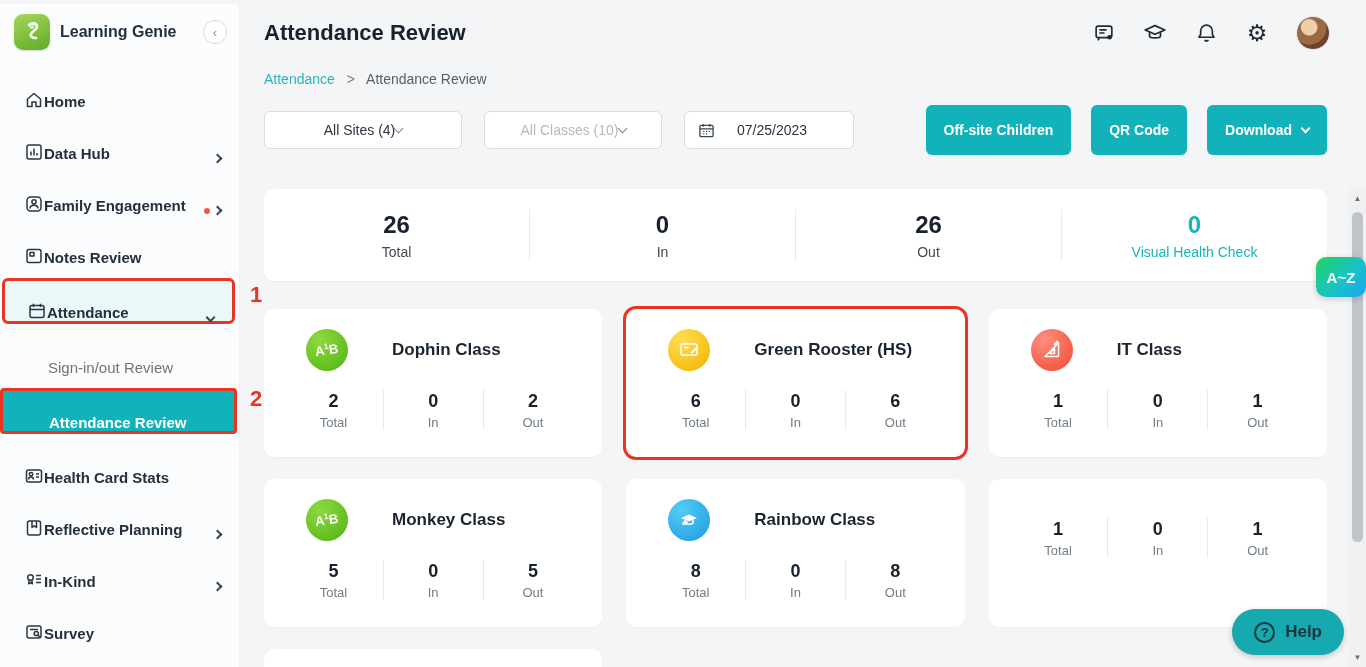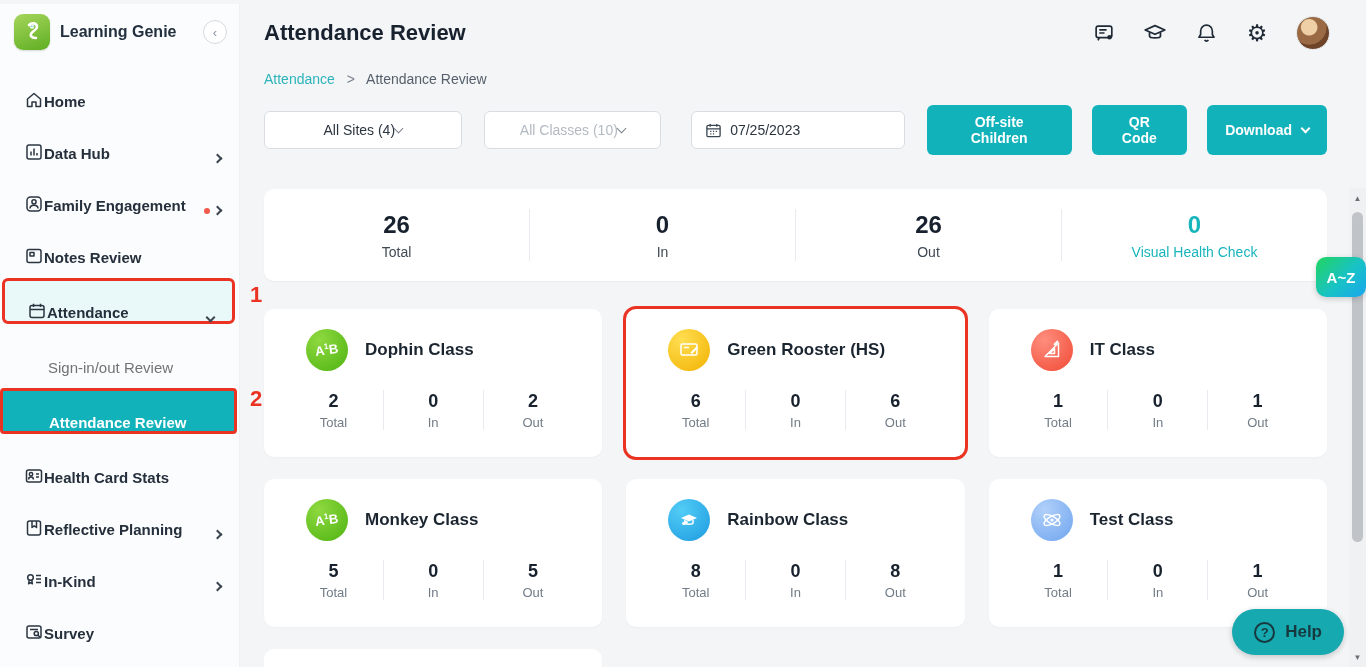--- a/index.html
+++ b/index.html
@@ -32,21 +32,21 @@
   .gear-glyph { font-size:23px; line-height:1; color:#1f2a36; }
   .avatar { width:34px; height:34px; border-radius:50%; background:radial-gradient(circle at 38% 32%, #eecfa6 0 26%, #9a6a44 30% 58%, #6e4328 60% 100%); border:1px solid #e2e5e9; }
   .breadcrumb { padding:21px 0 0 24px; font-size:14px; color:#55606c; }
   .crumb-link { color:#2cb4ba; }
   .crumb-sep { margin:0 8px; color:#77818c; }
   .filter-row { display:flex; align-items:center; padding:18px 39px 0 24px; gap:22px; }
   .select, .date-field { height:38px; background:#fff; border:1px solid #d9dde2; border-radius:6px; display:flex; align-items:center; padding:0 13px; font-size:14px; color:#2b3540; }
   .select { justify-content:center; }
   .sel-sites { width:198px; }
   .sel-classes { width:178px; color:#b3bac2; }
-  .date-field { width:214px; gap:8px;margin-left:8px; }
+  .date-field { width:170px; gap:22px; }
   .sel-chev { width:7px; height:7px; border-right:1.8px solid #7a828a; border-bottom:1.8px solid #7a828a; transform:rotate(45deg); margin-top:-3px; }
   .btns { margin-left:auto; display:flex; gap:20px; }
   .btn { height:50px; background:#12b2ba; color:#fff; font-weight:700; font-size:14px; border:none; border-radius:6px; padding:0 18px; display:flex; align-items:center; gap:10px; cursor:pointer; }
   .btn .chev-w { width:7px; height:7px; border-right:2px solid #fff; border-bottom:2px solid #fff; transform:rotate(45deg); margin-top:-3px; }
 
   .content { padding:34px 39px 0 24px; }
   .summary { height:92px; background:#fff; border-radius:10px; display:flex; align-items:center; box-shadow:0 1px 2px rgba(0,0,0,.04); }
   .sum-cell { flex:1; text-align:center; }
   .sum-val { font-size:24px; font-weight:700; color:#18212e; }
   .sum-label { font-size:14px; color:#3f4a55; margin-top:5px; }
@@ -58,21 +58,21 @@
   .card.highlighted { outline:3px solid #ea3323; }
   .card-head { display:flex; align-items:center; gap:17px; padding-left:22px; }
   .class-icon { width:42px; height:42px; border-radius:50%; display:flex; align-items:center; justify-content:center; color:#fff; }
   .ci-green { background:radial-gradient(circle at 32% 26%, #8ed93f, #4fb312); }
   .ci-yellow { background:radial-gradient(circle at 32% 26%, #ffde52, #f2b200); }
   .ci-red { background:radial-gradient(circle at 32% 26%, #ff8d7e, #f04a34); }
   .ci-blue { background:radial-gradient(circle at 32% 26%, #52cdf6, #1e9ae0); }
   .ci-lightblue { background:radial-gradient(circle at 32% 26%, #b0d0fa, #6fa4ef); }
   .abc { font-size:13px; font-weight:700; transform:rotate(-8deg); letter-spacing:0; }
   .abc sup { font-size:8px; }
-  .card-name { font-size:17px; font-weight:700; color:#1b2530; }
+  .card-name { font-size:17px; font-weight:700; color:#1b2530;margin-left:27px; }
   .card-stats { display:flex; align-items:center; margin-top:19px; }
   .cs-cell { flex:1; text-align:center; }
   .cs-val { font-size:18px; font-weight:700; color:#18212e; }
   .cs-label { font-size:13px; color:#717c87; margin-top:3px; }
   .cs-div { width:1px; height:40px; background:#e7eaee; }
   .partial-card { margin-top:22px; width:338px; height:30px; background:#fff; border-radius:10px 10px 0 0; }
 
   
   .annot-num { position:absolute; font-size:22px; font-weight:700; color:#ea3323; z-index:6; }
   .annot-1 { left:250px; top:282px; }
@@ -422,30 +422,20 @@
               </div>
             <div class="cs-div"></div>
             <div class="cs-cell">
                 <div class="cs-val">8</div>
                 <div class="cs-label">Out</div>
               </div>
           </div>
         </div>
 
         <div class="card">
-          <div class="card-head">
-            <span class="class-icon ci-lightblue">
-                <svg width="24" height="24" viewBox="0 0 24 24" fill="none" stroke="#fff" stroke-width="1.4">
-                  <ellipse cx="12" cy="12" rx="9" ry="3.6" transform="rotate(-30 12 12)"></ellipse>
-                  <ellipse cx="12" cy="12" rx="9" ry="3.6" transform="rotate(30 12 12)"></ellipse>
-                  <circle cx="12" cy="12" r="1.6" fill="#fff" stroke="none"></circle>
-                </svg>
-              </span>
-            <span class="card-name">Test Class</span>
-          </div>
           <div class="card-stats">
             <div class="cs-cell">
                 <div class="cs-val">1</div>
                 <div class="cs-label">Total</div>
               </div>
             <div class="cs-div"></div>
             <div class="cs-cell">
                 <div class="cs-val">0</div>
                 <div class="cs-label">In</div>
               </div>

